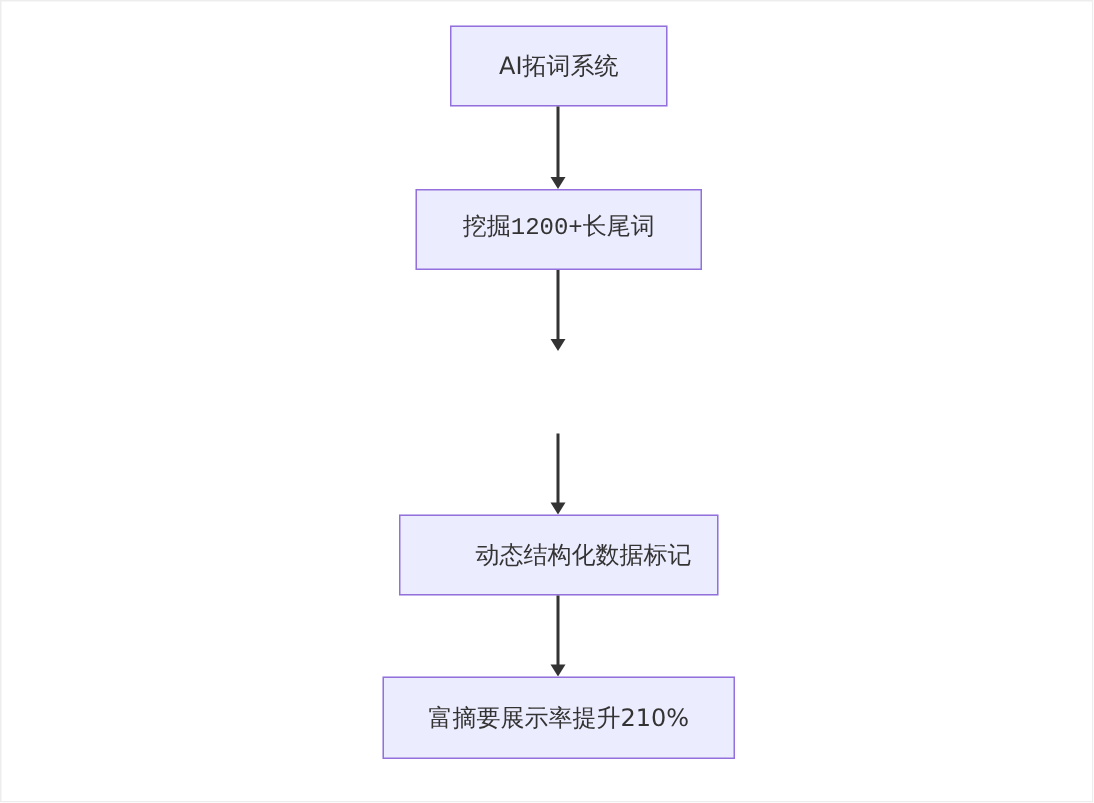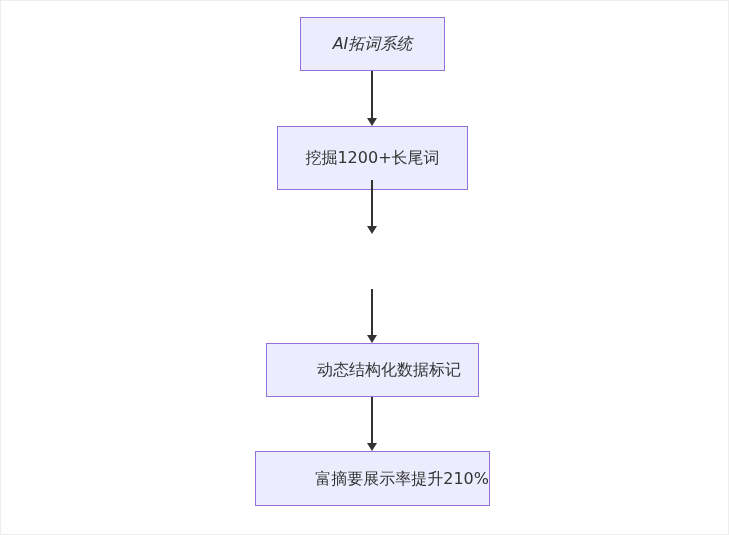--- a/index.html
+++ b/index.html
@@ -38,25 +38,25 @@
   .edge-arrowhead {
     position: absolute;
     width: 0;
     height: 0;
     border-left: 5px solid transparent;
     border-right: 5px solid transparent;
     border-top: 8px solid #333333;
   }
 
   
-  #node-1 { left: 299px; top: 16px;  width: 145px; height: 54px; font-style: italic; }
-  #node-2 { left: 276px; top: 125px; width: 191px; height: 64px; }
+  #node-1 { left: 299px; top: 16px;  width: 145px; height: 54px; }
+  #node-2 { left: 276px; top: 125px; width: 191px; height: 54px; font-family: Liberation Mono, monospace; }
   #node-3 { left: 261px; top: 233px; width: 221px; height: 55px; }
   #node-4 { left: 265px; top: 342px; width: 213px; height: 54px; padding-left: 33px; }
-  #node-5 { left: 254px; top: 450px; width: 235px; height: 55px; justify-content: flex-end; }
+  #node-5 { left: 254px; top: 450px; width: 235px; height: 55px; }
 
   
   #edge-1-line { left: 370px; top: 70px;  height: 48px; }
   #edge-2-line { left: 370px; top: 179px; height: 47px; }
   #edge-3-line { left: 370px; top: 288px; height: 47px; }
   #edge-4-line { left: 370px; top: 396px; height: 47px; }
 
   #edge-1-head { left: 366px; top: 117px; }
   #edge-2-head { left: 366px; top: 225px; }
   #edge-3-head { left: 366px; top: 334px; }

